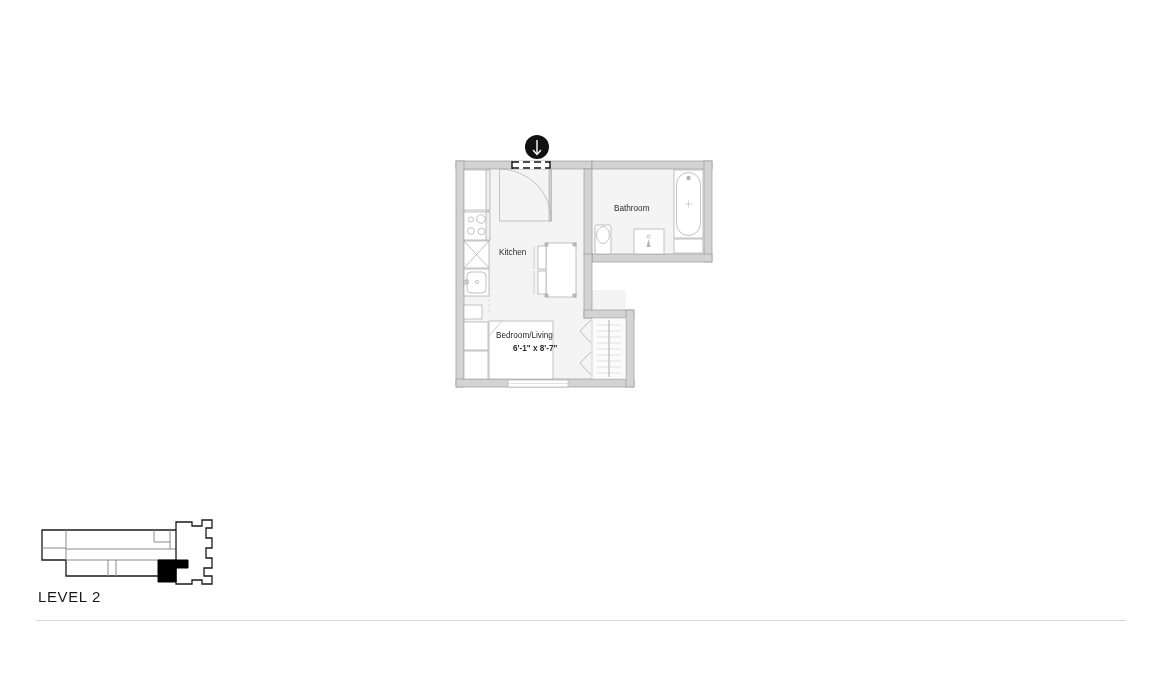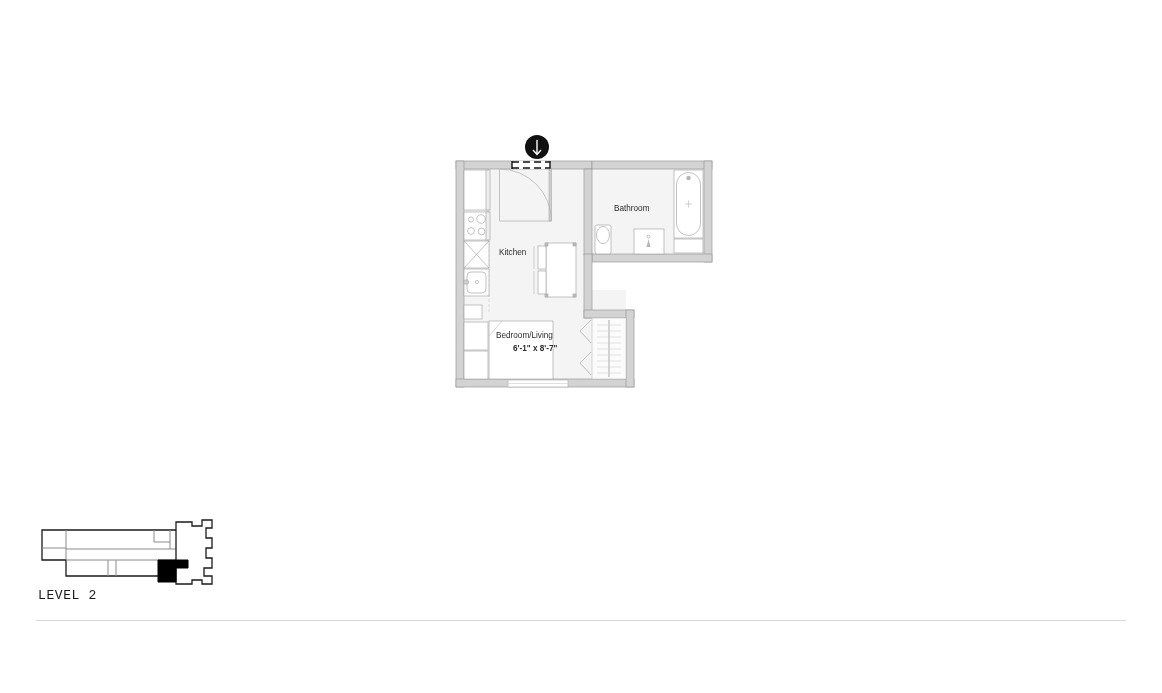--- a/index.html
+++ b/index.html
@@ -35,24 +35,24 @@
     position: absolute;
     left: 36px;
     top: 508px;
     width: 230px;
     height: 95px;
   }
   #keyplan-label {
     position: absolute;
     left: 38px;
     top: 588px;
-    font-size: 13px;
+    font-size: 15px;
     letter-spacing: 0.6px;
     color: #1a1a1a;
-    font-family: Liberation Mono, monospace;
+    font-family: Liberation Sans, sans-serif;
   }
 
   
   #footer-divider {
     position: absolute;
     left: 36px;
     top: 620px;
     width: 1090px;
     height: 1px;
     background: #d8d8d8;

